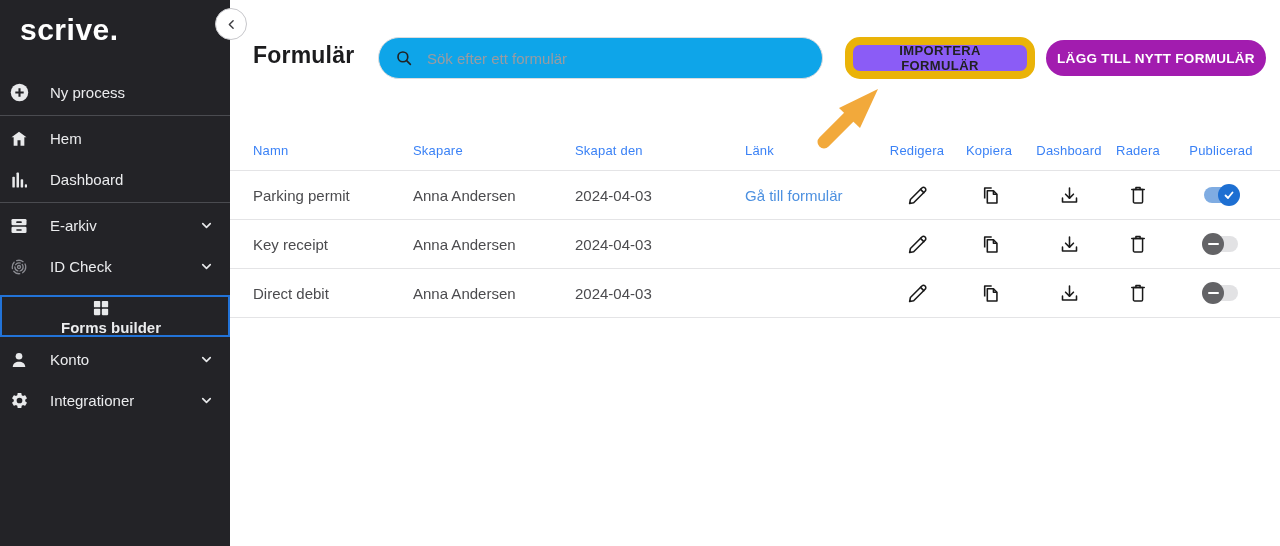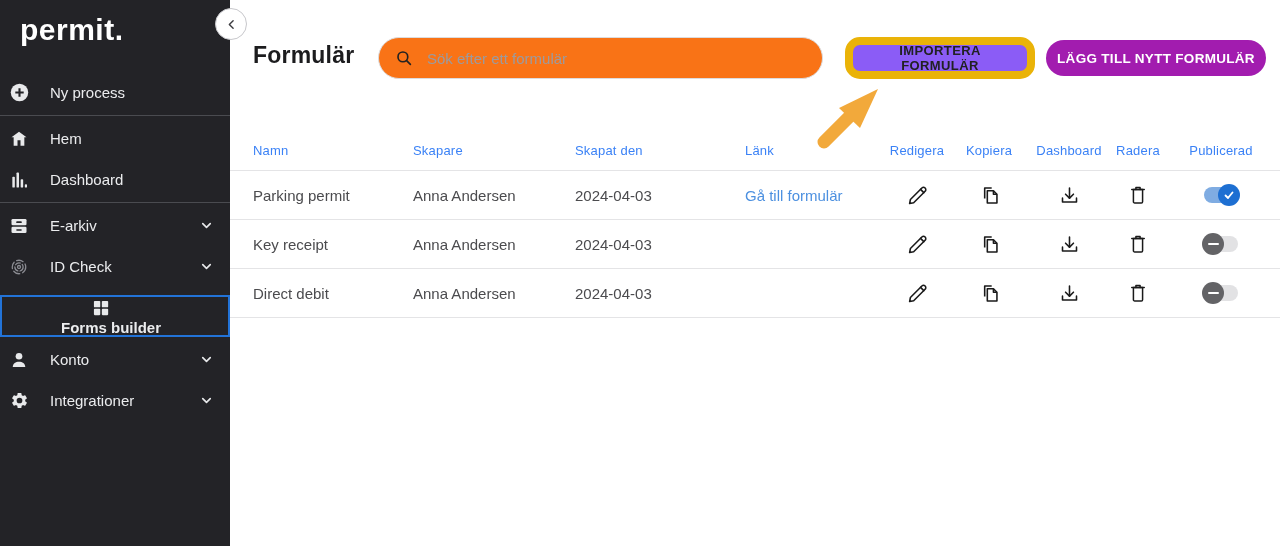--- a/index.html
+++ b/index.html
@@ -33,21 +33,21 @@
     background:#ffffff;border:1px solid #c7c7cb;z-index:5;display:flex;
     align-items:center;justify-content:center;cursor:pointer;box-sizing:border-box;
   }
   
   .page-title{
     position:absolute;left:253px;top:42px;font-size:23px;font-weight:700;color:#1c1c1e;
     letter-spacing:0.2px;
   }
   .search-pill{
     position:absolute;left:378px;top:37px;width:445px;height:42px;box-sizing:border-box;
-    border:1px solid #dcdcde;border-radius:21px;background:#f97316;display:flex;align-items:center;
+    border:1px solid #dcdcde;border-radius:21px;background:#0ea5e9;display:flex;align-items:center;
     padding:0 16px;
   }
   .search-pill input{
     border:none;outline:none;font-size:15px;color:#333;flex:1;margin-left:12px;
     font-family:"Liberation Sans",sans-serif;background:transparent;
   }
   .search-pill input::placeholder{color:#9b9ba0;}
   .btn-import{
     position:absolute;left:845px;top:37px;width:190px;height:42px;box-sizing:border-box;
     background:#8b5cf6;border:8px solid #eab308;border-radius:15px;
@@ -87,21 +87,21 @@
   .toggle.on .thumb{right:-2px;background:#1d6fd2;color:#fff;}
   .toggle.off{background:#e2e2e4;}
   .toggle.off .thumb{left:-2px;background:#636366;}
   .toggle.off .dash{width:11px;height:2.5px;background:#fff;border-radius:1.5px;}
   svg{display:block;}
 </style>
 </head>
 <body>
 
 <div class="sidebar">
-  <div class="logo">permit.</div>
+  <div class="logo">scrive.</div>
 
   <div class="nav">
 
     <div class="nav-item">
       <span class="ic">
         <svg width="21" height="21" viewBox="0 0 24 24">
             <circle cx="12" cy="12" r="10" fill="#e8e9eb"></circle>
             <path d="M12 7.2v9.6M7.2 12h9.6" stroke="#232327" stroke-width="2.4"></path>
           </svg>
       </span>

